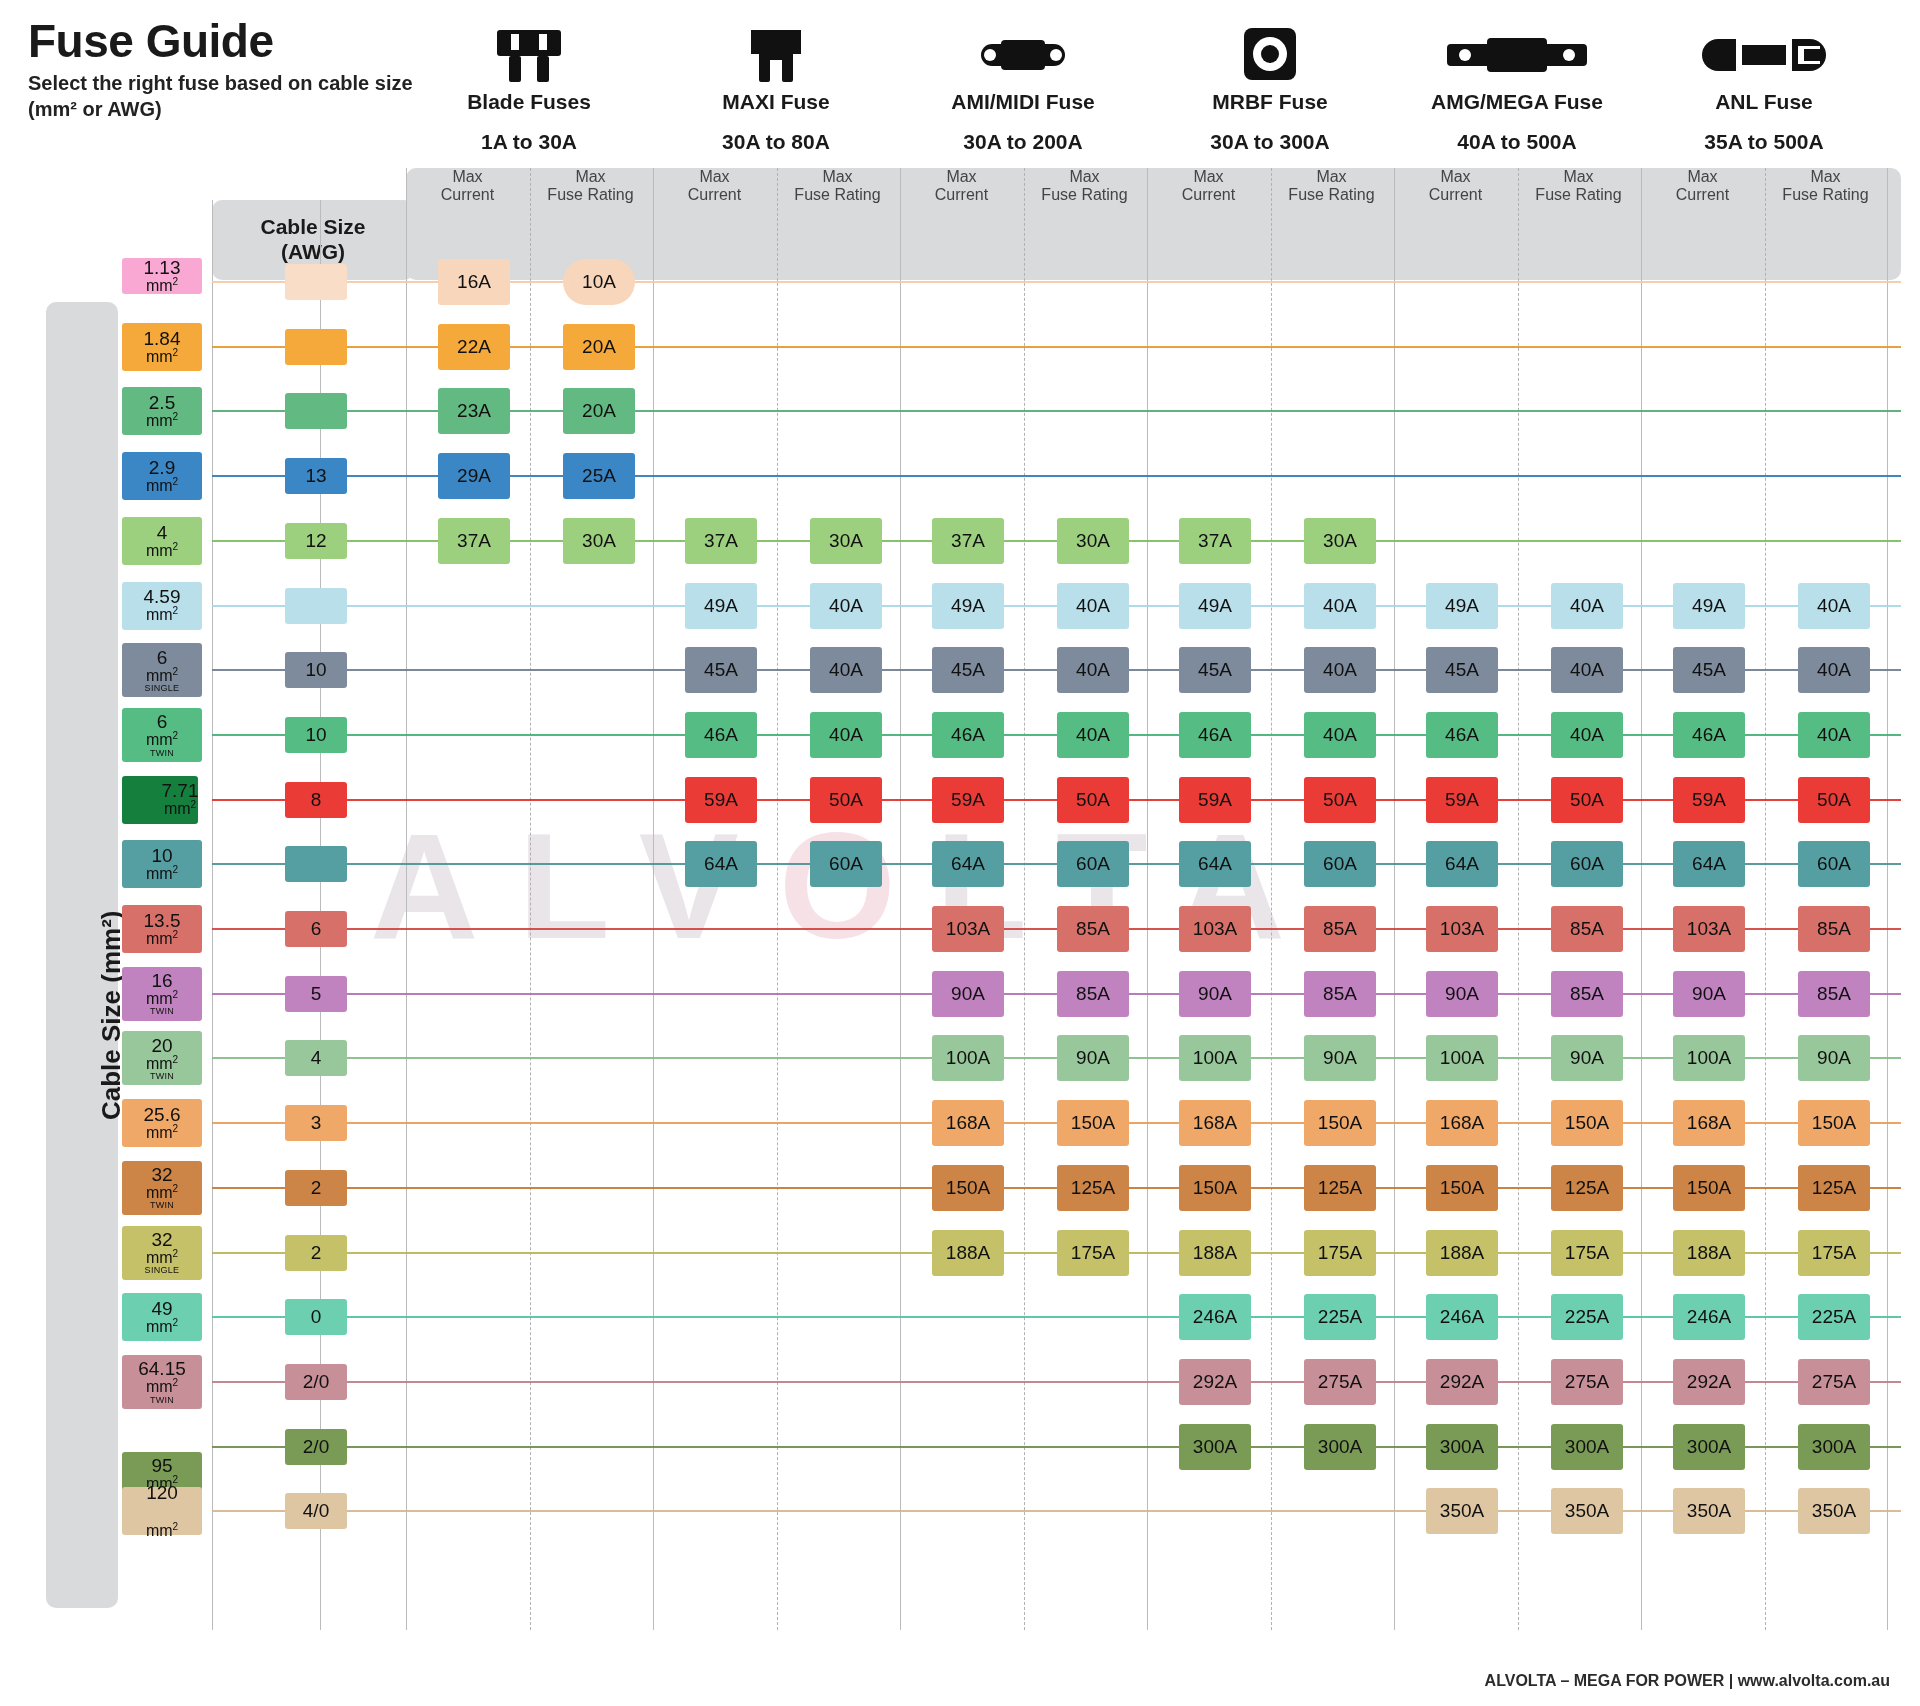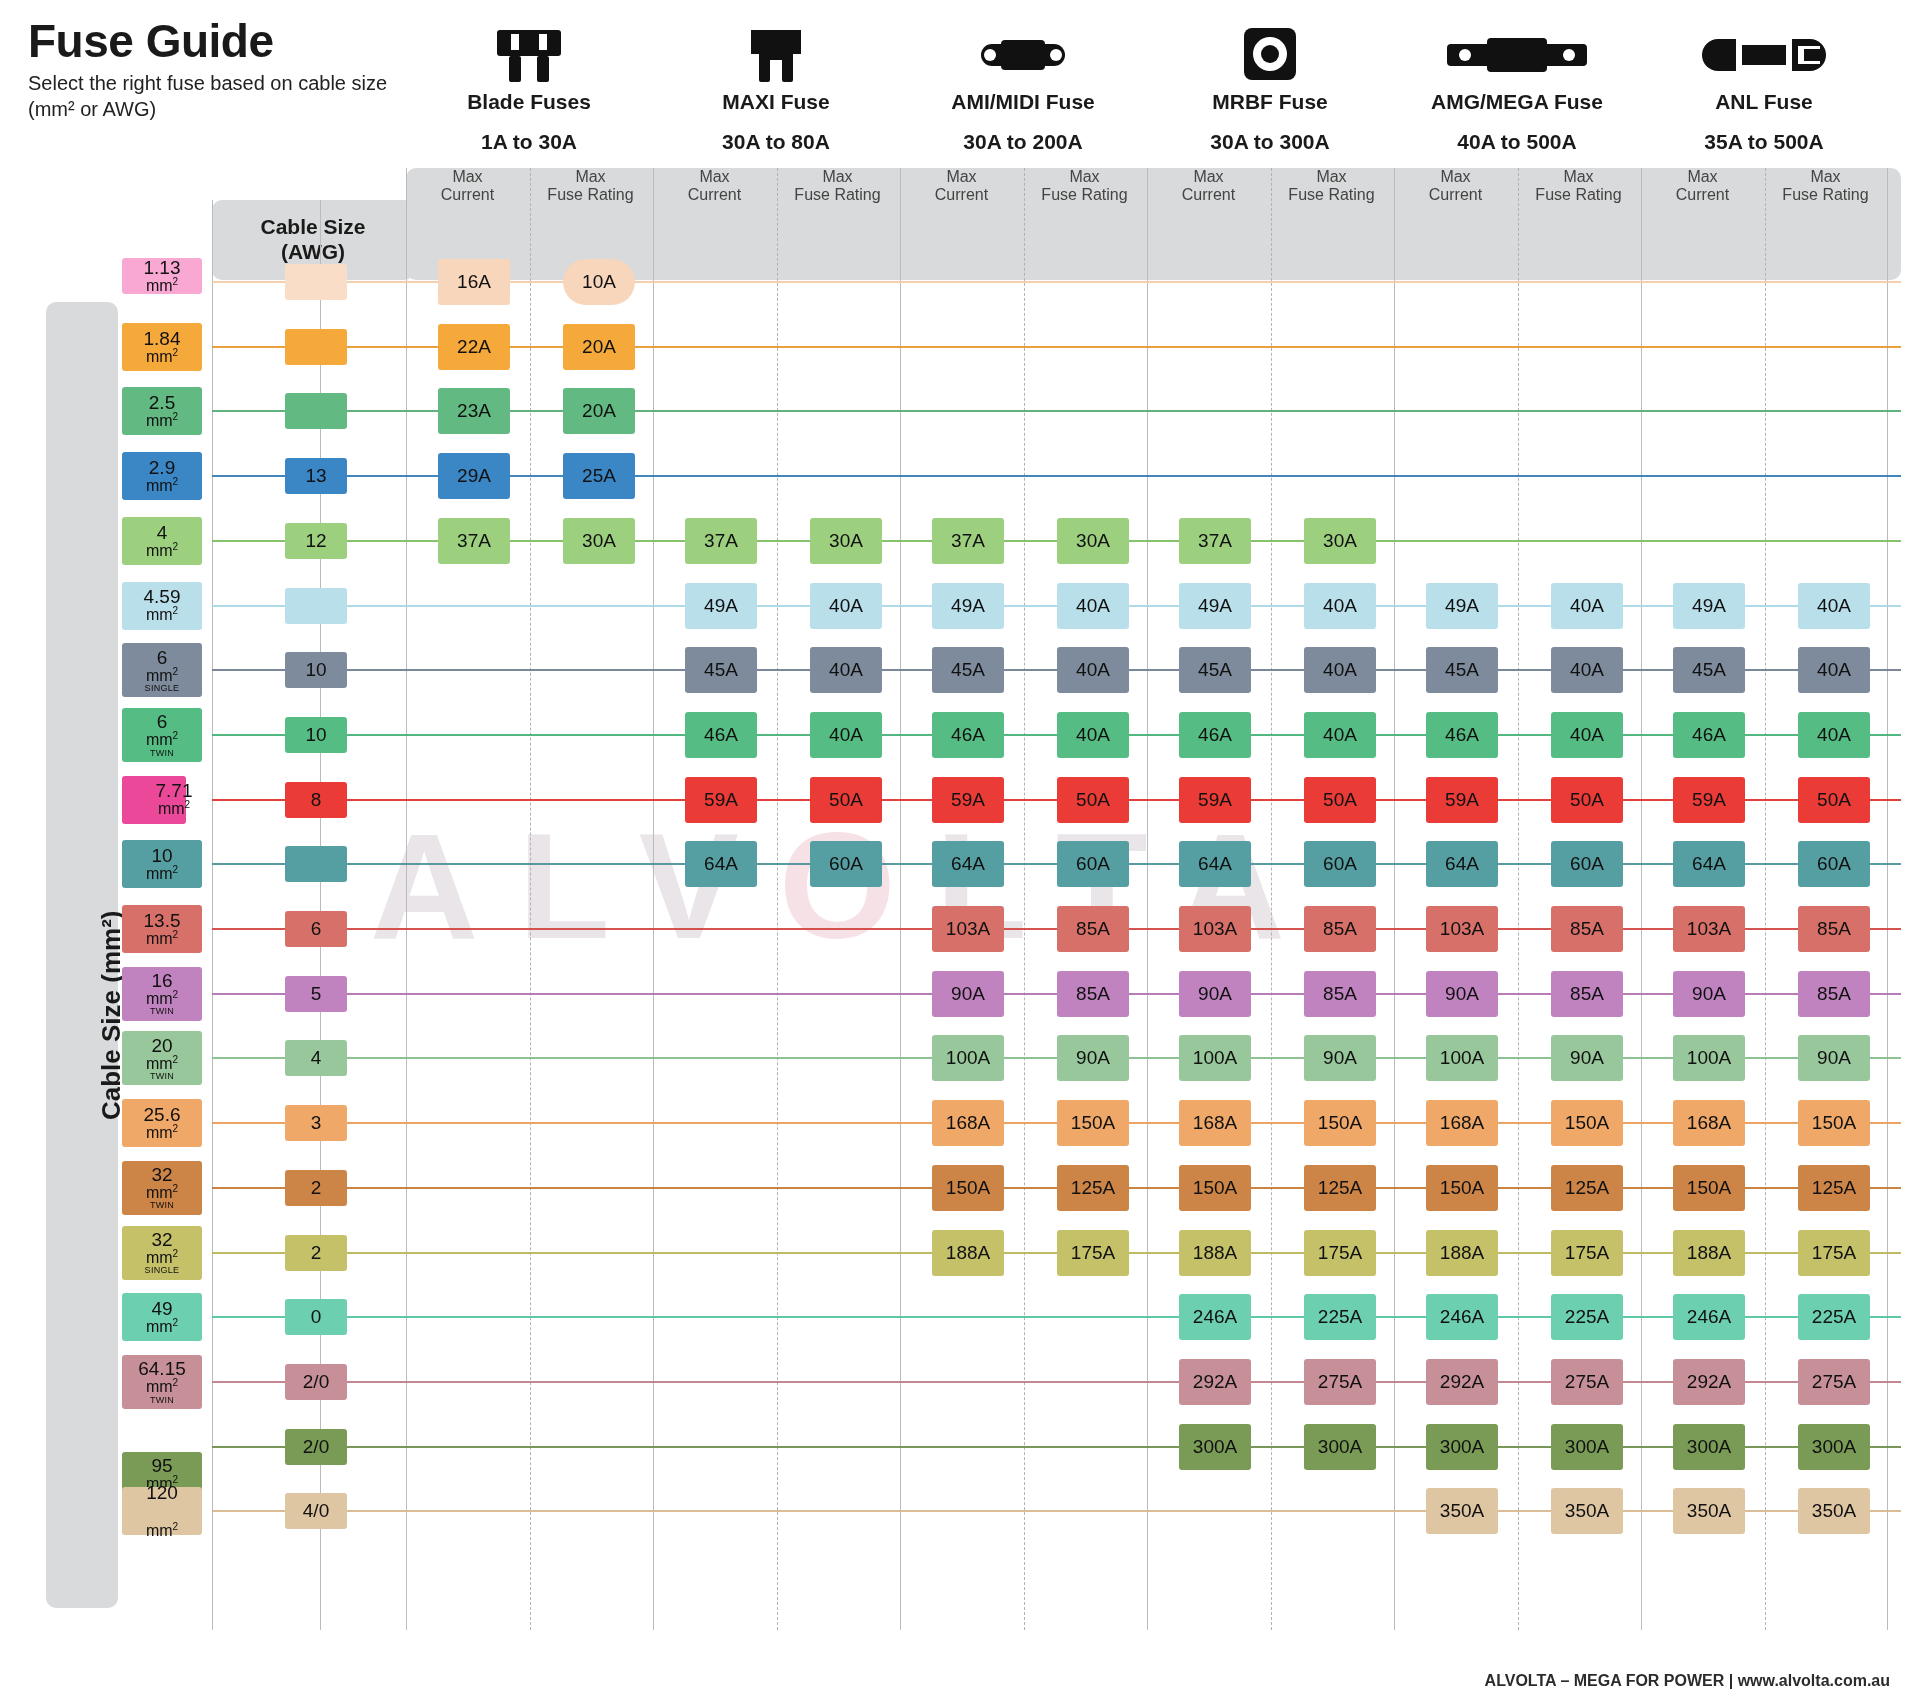--- a/index.html
+++ b/index.html
@@ -28,20 +28,21 @@
     font-weight: bold;
     letter-spacing: -0.5px;
     margin: 0 0 6px 0;
     line-height: 1.0;
   }
   #subtitle {
     font-size: 20px;
     line-height: 1.32;
     color: #222;
     width: 400px;
+    font-weight: bold;
   }
 
   
   .fuse-col-header {
     position: absolute;
     text-align: center;
   }
   .fuse-icon {
     height: 58px;
     display: flex;
@@ -506,21 +507,21 @@
       </div>
       <div class="cell" style="left: 1551px; top: 711.9px; width: 72px; height: 46px; background: rgb(85, 189, 132);">
         <span>40A</span>
       </div>
       <div class="cell" style="left: 1673px; top: 711.9px; width: 72px; height: 46px; background: rgb(85, 189, 132);">
         <span>46A</span>
       </div>
       <div class="cell" style="left: 1798px; top: 711.9px; width: 72px; height: 46px; background: rgb(85, 189, 132);">
         <span>40A</span>
       </div>
-      <div class="cell mm" style="left: 122px; top: 775.6px; width: 64px; height: 48px; background: #ec4899; padding-left: 40px;">
+      <div class="cell mm" style="left: 122px; top: 775.6px; width: 76px; height: 48px; background: #15803d; padding-left: 40px;">
         <span>7.71</span>
         <span class="u">mm<sup>2</sup></span>
       </div>
       <div class="cell awg" style="left: 285px; top: 781.6px; width: 62px; height: 36px; background: rgb(234, 59, 54);">
         <span>8</span>
       </div>
       <div class="cell" style="left: 685px; top: 776.6px; width: 72px; height: 46px; background: rgb(234, 59, 54);">
         <span>59A</span>
       </div>
       <div class="cell" style="left: 810px; top: 776.6px; width: 72px; height: 46px; background: rgb(234, 59, 54);">

